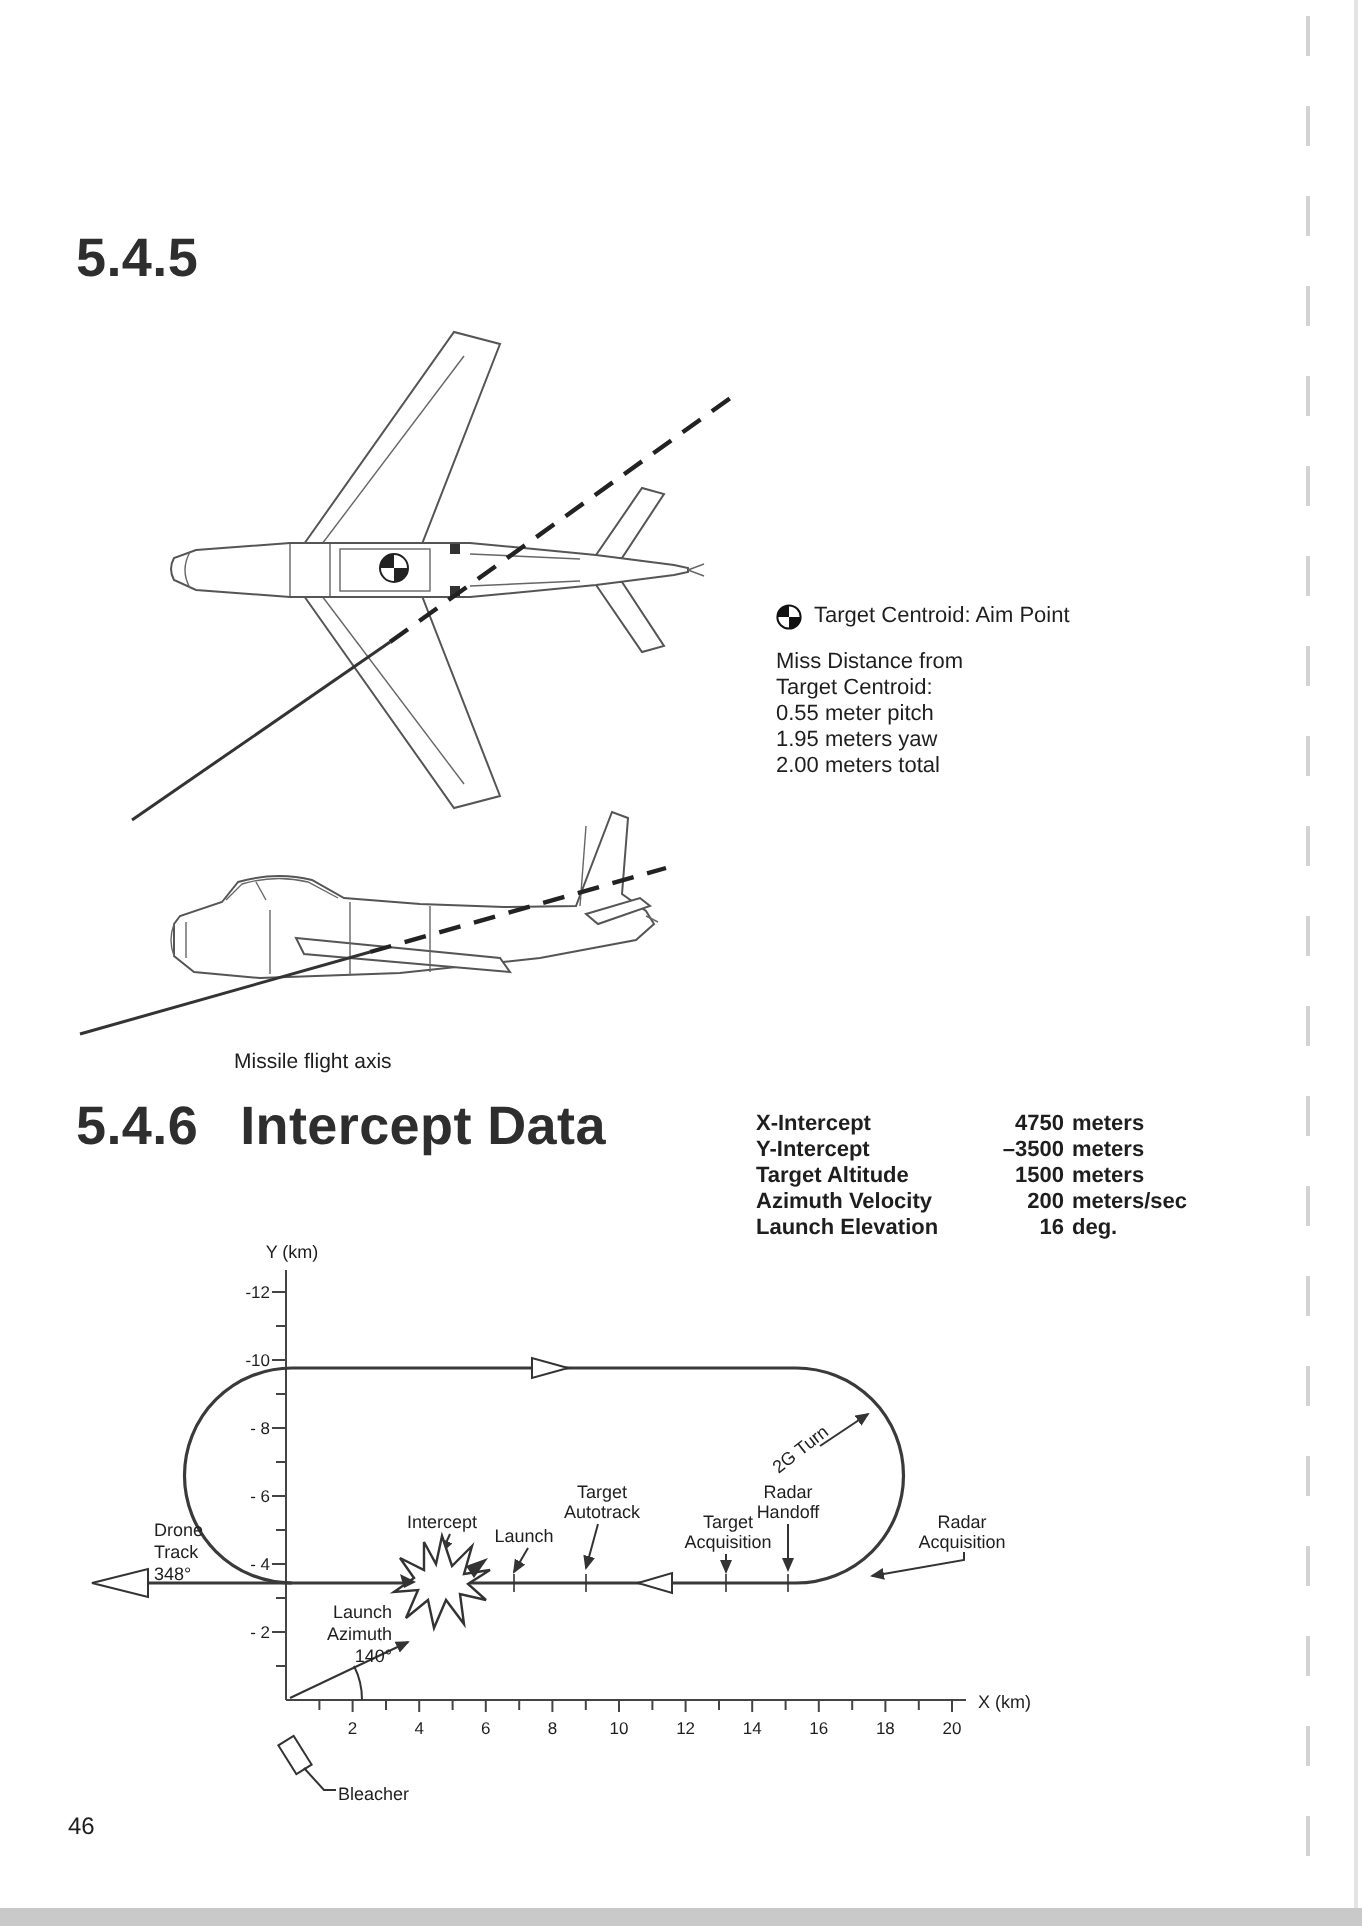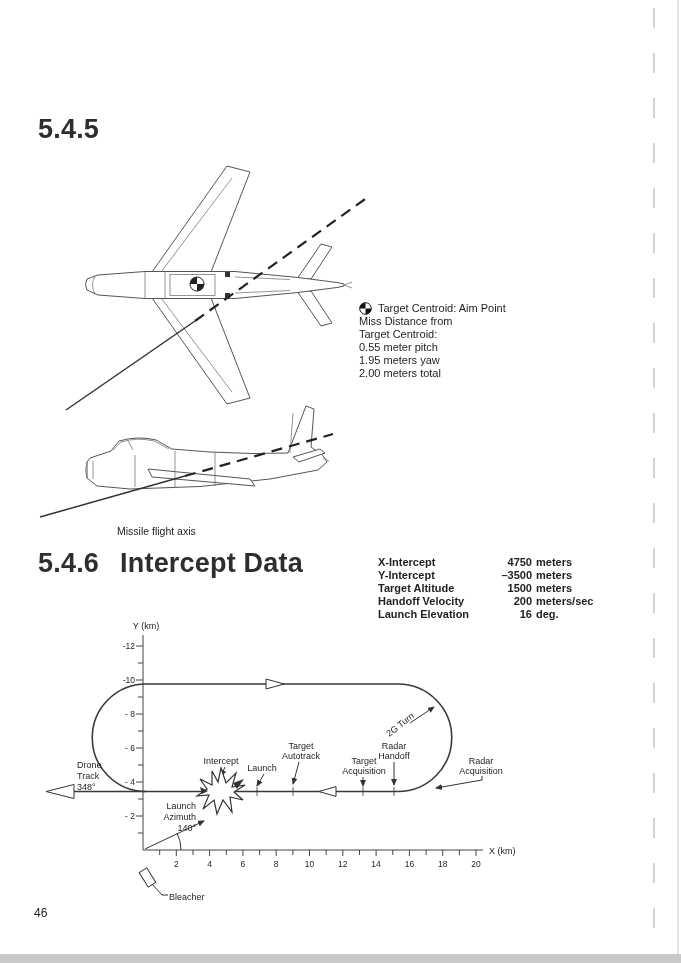--- a/index.html
+++ b/index.html
@@ -5,23 +5,23 @@
   * { margin:0; padding:0; box-sizing:border-box; }
   html,body { background:#ffffff; }
   body { font-family:"Liberation Sans", sans-serif; color:#222; }
   .page { position:relative; width:681px; height:963px; background:#fff; overflow:hidden; }
 
   .sec-title { position:absolute; left:38px; display:flex; gap:21px;
                font-weight:bold; font-size:27px; color:#2e2e2e; letter-spacing:0.2px; }
   .sec-545 { top:114px; }
   .sec-546 { top:548px; }
 
-  .txt-block { position:absolute; left:359px; font-size:11px; line-height:13px; color:#1e1e1e; }
+  .txt-block { position:absolute; left:388px; font-size:11px; line-height:13px; color:#1e1e1e; }
   .centroid-row { display:flex; align-items:center; gap:6px; }
-  .miss-head { }
+  .miss-head { margin-top:10px; }
   .miss-vals { }
 
   .flight-axis-label { position:absolute; left:117px; top:497px; font-size:10.5px; color:#1e1e1e;margin-top:28px; }
 
   .data-table { position:absolute; left:378px; top:556px; font-size:11px; line-height:13px; color:#1e1e1e;font-weight:bold; }
   .data-row { display:flex; }
   .data-row .lbl { width:104px; }
   .data-row .val { width:50px; text-align:right; }
   .data-row .unit { margin-left:4px; }
 
@@ -138,21 +138,21 @@
       <span class="lbl">Y-Intercept</span>
       <span class="val">–3500</span>
       <span class="unit">meters</span>
     </div>
     <div class="data-row">
       <span class="lbl">Target Altitude</span>
       <span class="val">1500</span>
       <span class="unit">meters</span>
     </div>
     <div class="data-row">
-      <span class="lbl">Handoff Velocity</span>
+      <span class="lbl">Azimuth Velocity</span>
       <span class="val">200</span>
       <span class="unit">meters/sec</span>
     </div>
     <div class="data-row">
       <span class="lbl">Launch Elevation</span>
       <span class="val">16</span>
       <span class="unit">deg.</span>
     </div>
   </div>
 

